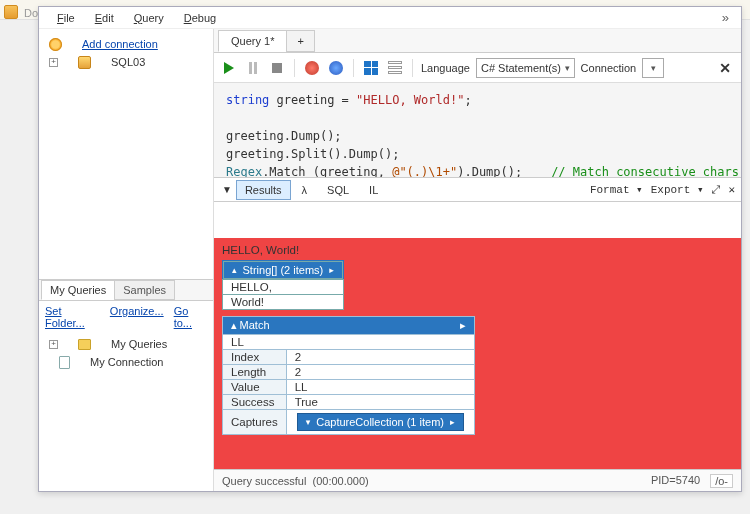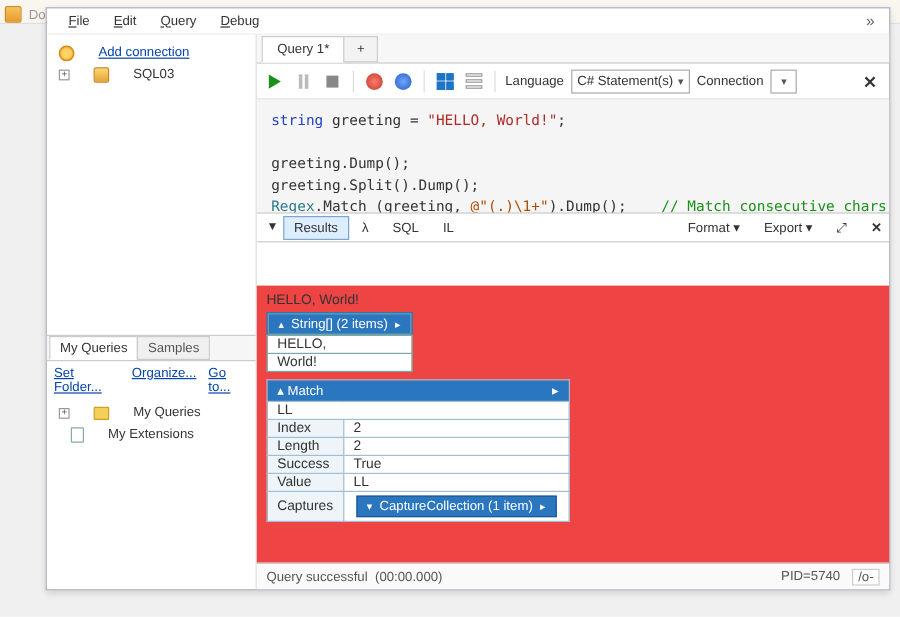--- a/index.html
+++ b/index.html
@@ -46,21 +46,21 @@
   .rowsico span{height:3px; background:#fff; border:1px solid #999;}
   .combo { border:1px solid #aaa; background:#fff; padding:1px 4px; display:flex; align-items:center; gap:4px; height:20px;}
   .combo .caret { font-size:9px; color:#555;}
   .close-x { margin-left:auto; font-size:14px; font-weight:bold; padding:0 4px; cursor:default;}
   .editor { background:#f5f5f5; padding:8px 12px; font-family:Consolas,monospace; font-size:12px; line-height:1.5; white-space:pre; border-bottom:1px solid #ccc; height:95px; overflow:hidden;}
   .kw{color:#1e3fd0;} .str{color:#b02a2a;} .type{color:#2b7a8b;} .at{color:#b04a00;} .cm{color:#1a8f1a;}
   .result-toolbar { height:24px; display:flex; align-items:center; border-bottom:1px solid #ccc; padding:0 6px; gap:2px; font-size:11px;}
   .rt-caret{font-size:10px; color:#333; padding:0 2px;}
   .rtab { padding:3px 8px; border:1px solid transparent; cursor:default;}
   .rtab.active { border:1px solid #7aa5d2; background:#dceeff;}
-  .rtright { margin-left:auto; display:flex; align-items:center; gap:20px;}
+  .rtright { margin-left:auto; display:flex; align-items:center; gap:8px;font-family:Liberation Mono, monospace;}
   .rtright span{cursor:default;}
   .results { flex:1; overflow:auto; padding:6px 8px; font-size:11.5px; background:#ef4444;margin-top:36px;}
   .res-line { margin-bottom:4px;}
   .res-table { border:1px solid #2a76bf; border-collapse:collapse; margin-bottom:6px;}
   .res-table .hdr { background:#2a76bf; color:#fff; padding:2px 8px; font-size:11px; display:flex; align-items:center; gap:6px; cursor:default;}
   .res-table .hdr .tri{font-size:9px;}
   .res-table td { border:1px solid #7aa; padding:1px 8px; background:#fff; font-size:11.5px;}
   .match-table { border-collapse:collapse; border:1px solid #2a76bf;}
   .match-table .mhdr { background:#2a76bf; color:#fff; padding:2px 8px; font-size:11px;}
   .match-table td { border:1px solid #9fbfd6; padding:1px 8px; font-size:11.5px; background:#fff;}
@@ -114,21 +114,21 @@
         <span class="link" style="margin-left:auto">Go to...</span>
       </div>
       <div class="sidebar-tree2">
         <div class="tree-row">
           <span class="expander">+</span>
           <span class="ico-folder"></span>
           <span>My Queries</span>
         </div>
         <div class="tree-row sub">
           <span class="ico-file"></span>
-          <span>My Extensions</span>
+          <span>My Connection</span>
         </div>
       </div>
     </div>
 
     <div class="main">
       <div class="tabs">
         <div class="tab">Query 1*</div>
         <div class="tab add">+</div>
       </div>
 
@@ -232,26 +232,26 @@
               </tr>
           <tr>
                 <td class="k">Index</td>
                 <td>2</td>
               </tr>
           <tr>
                 <td class="k">Length</td>
                 <td>2</td>
               </tr>
           <tr>
+                <td class="k">Value</td>
+                <td>LL</td>
+              </tr>
+          <tr>
                 <td class="k">Success</td>
                 <td>True</td>
-              </tr>
-          <tr>
-                <td class="k">Value</td>
-                <td>LL</td>
               </tr>
           <tr>
                 <td class="k">Captures</td>
                 <td><div class="chip">
                     <span class="tri">▾</span>
                     <span>CaptureCollection (1 item)</span>
                     <span class="tri">▸</span>
                   </div></td>
               </tr>
         </tbody>

